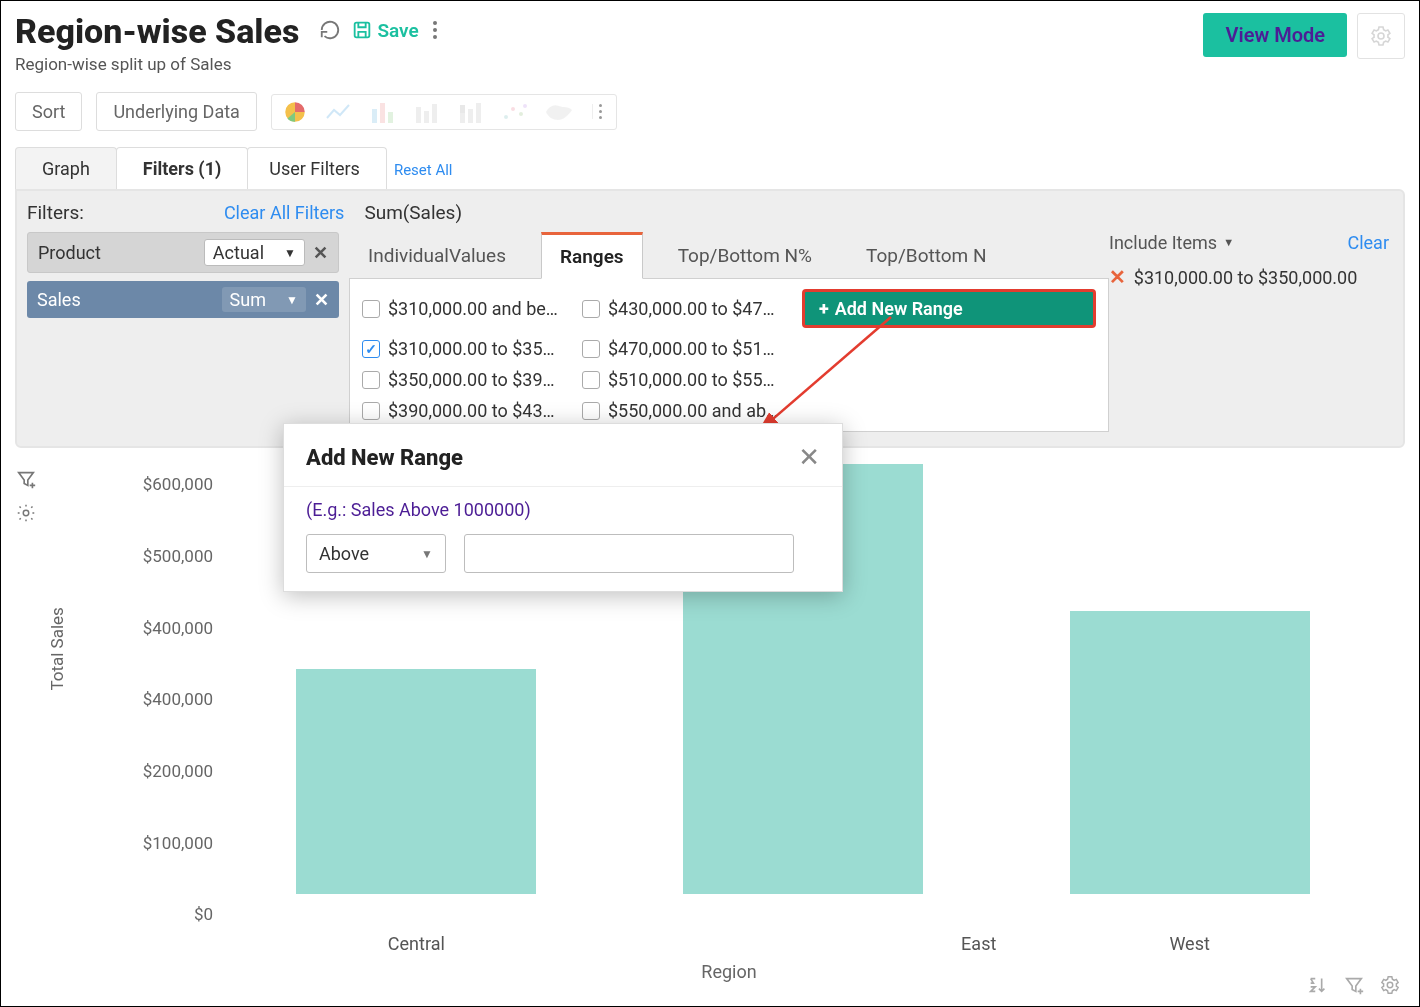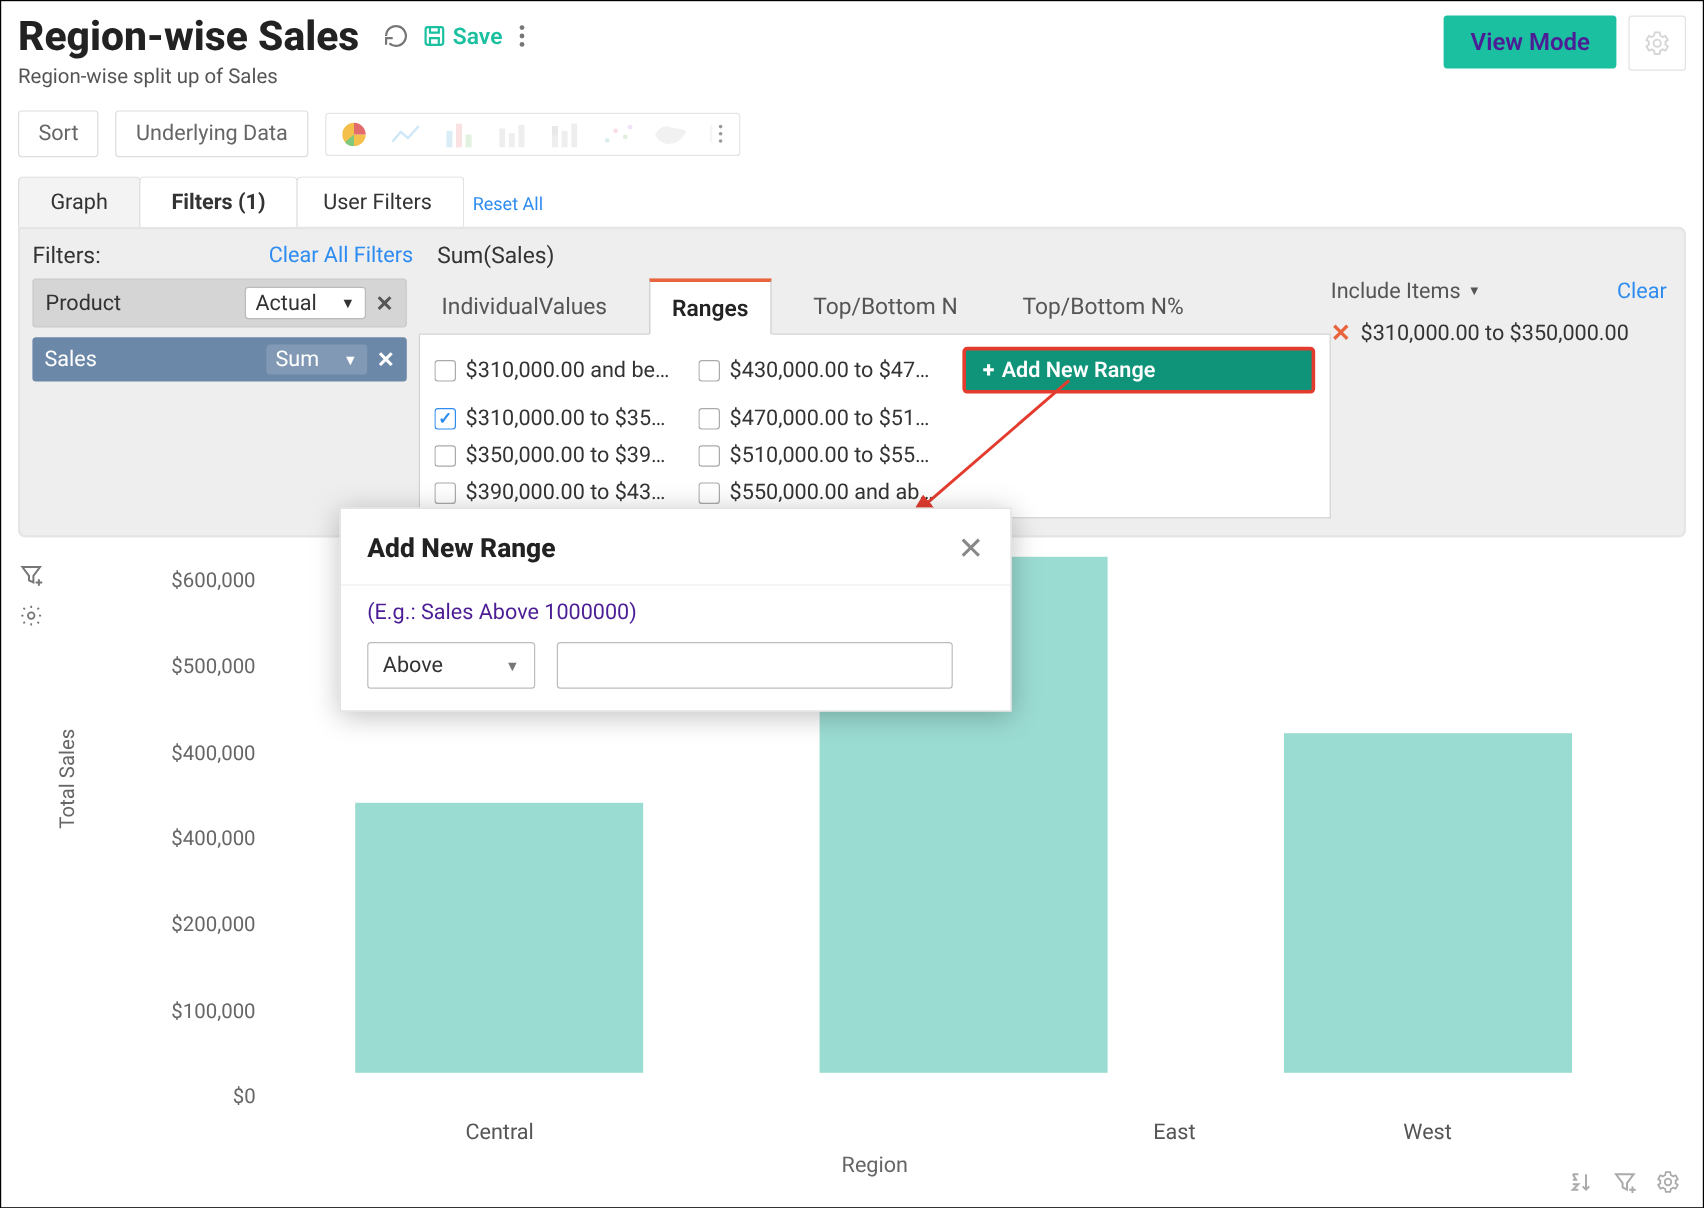--- a/index.html
+++ b/index.html
@@ -241,22 +241,22 @@
             <span class="chev">▼</span>
           </span>
           <span class="pill-x">✕</span>
         </div>
       </div>
 
       <div class="fp-center">
         <div class="sub-tabs">
           <div class="sub-tab">IndividualValues</div>
           <div class="sub-tab active">Ranges</div>
+          <div class="sub-tab">Top/Bottom N%</div>
           <div class="sub-tab">Top/Bottom N</div>
-          <div class="sub-tab">Top/Bottom N%</div>
         </div>
         <div class="ranges-box">
           <div class="ranges-grid" id="ranges-grid">
               <div class="range-item">
                 <span class="chk"></span>
                 <span>$310,000.00 and be…</span>
               </div>
               <div class="range-item">
                 <span class="chk"></span>
                 <span>$430,000.00 to $47…</span>

